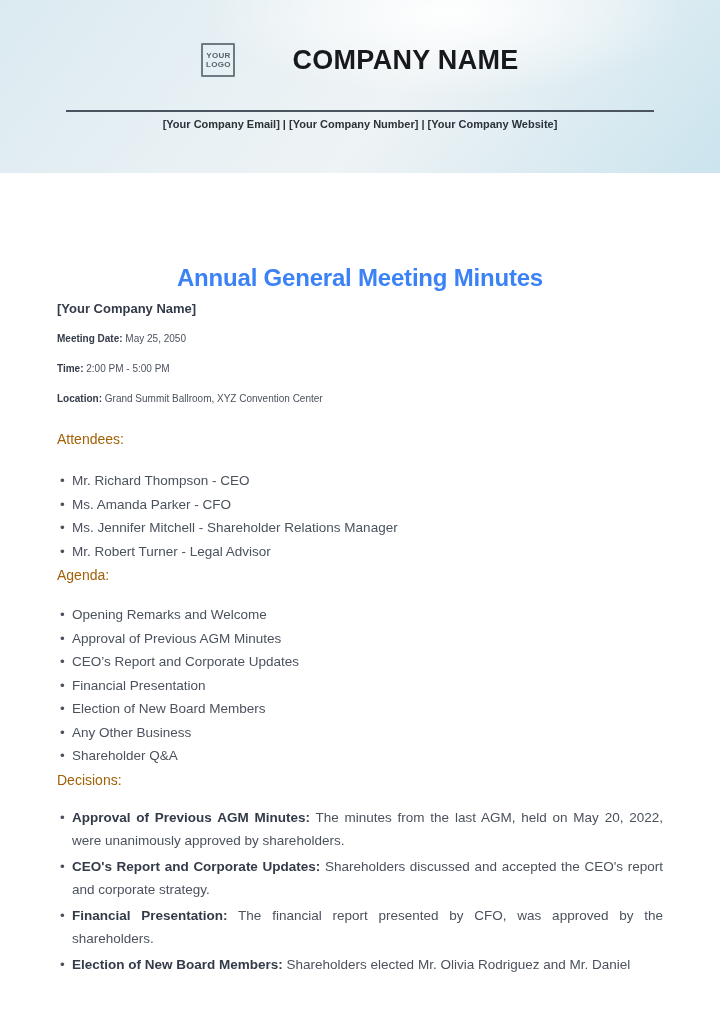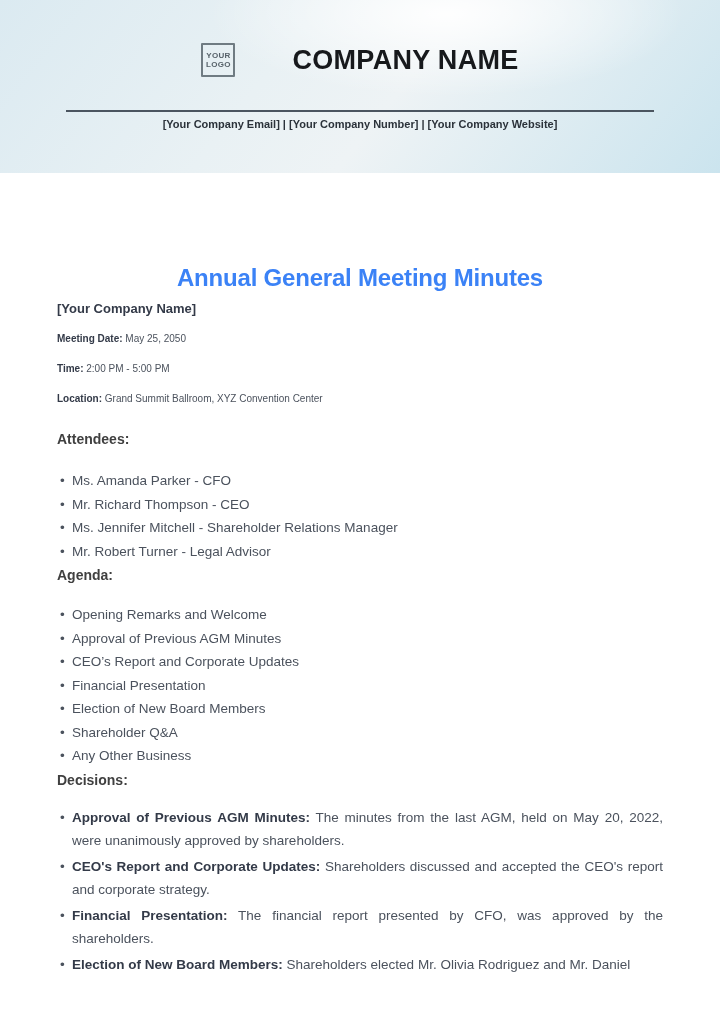--- a/index.html
+++ b/index.html
@@ -97,22 +97,22 @@
     margin: 15px 0 0 0;
     font-size: 10px;
     line-height: 15px;
     color: #4b525d;
   }
   .meta-line b { color: #333a48; }
   .section-heading {
     margin: 25px 0 0 0;
     font-size: 14px;
     line-height: 16px;
-    font-weight: bold;
-    color: #404040;
+    font-weight: normal;
+    color: #a16207;
   }
   .section-heading.mt20 { margin-top: 4px; }
   ul.bullet-list {
     list-style: none;
     margin: 22px 0 0 0;
     padding: 0 0 0 15px;
   }
   ul.bullet-list.mt20 { margin-top: 20px; }
   ul.bullet-list.mt18 { margin-top: 18px; }
   ul.bullet-list li {
@@ -155,35 +155,35 @@
     <h1 class="doc-title">Annual General Meeting Minutes</h1>
 
     <p class="company-line">[Your Company Name]</p>
 
     <p class="meta-line"><b>Meeting Date:</b><span> May 25, 2050</span></p>
     <p class="meta-line"><b>Time:</b><span> 2:00 PM - 5:00 PM</span></p>
     <p class="meta-line"><b>Location:</b><span> Grand Summit Ballroom, XYZ Convention Center</span></p>
 
     <h2 class="section-heading">Attendees:</h2>
     <ul class="bullet-list">
+      <li>Mr. Richard Thompson - CEO</li>
       <li>Ms. Amanda Parker - CFO</li>
-      <li>Mr. Richard Thompson - CEO</li>
       <li>Ms. Jennifer Mitchell - Shareholder Relations Manager</li>
       <li>Mr. Robert Turner - Legal Advisor</li>
     </ul>
 
     <h2 class="section-heading mt20">Agenda:</h2>
     <ul class="bullet-list mt20">
       <li>Opening Remarks and Welcome</li>
       <li>Approval of Previous AGM Minutes</li>
       <li>CEO’s Report and Corporate Updates</li>
       <li>Financial Presentation</li>
       <li>Election of New Board Members</li>
+      <li>Any Other Business</li>
       <li>Shareholder Q&amp;A</li>
-      <li>Any Other Business</li>
     </ul>
 
     <h2 class="section-heading mt20">Decisions:</h2>
     <ul class="bullet-list decisions mt18">
       <li><b>Approval of Previous AGM Minutes:</b><span> The minutes from the last AGM, held on May 20, 2022, were unanimously approved by shareholders.</span></li>
       <li><b>CEO's Report and Corporate Updates:</b><span> Shareholders discussed and accepted the CEO's report and corporate strategy.</span></li>
       <li><b>Financial Presentation:</b><span> The financial report presented by CFO, was approved by the shareholders.</span></li>
       <li><b>Election of New Board Members:</b><span> Shareholders elected Mr. Olivia Rodriguez and Mr. Daniel</span></li>
     </ul>
 

